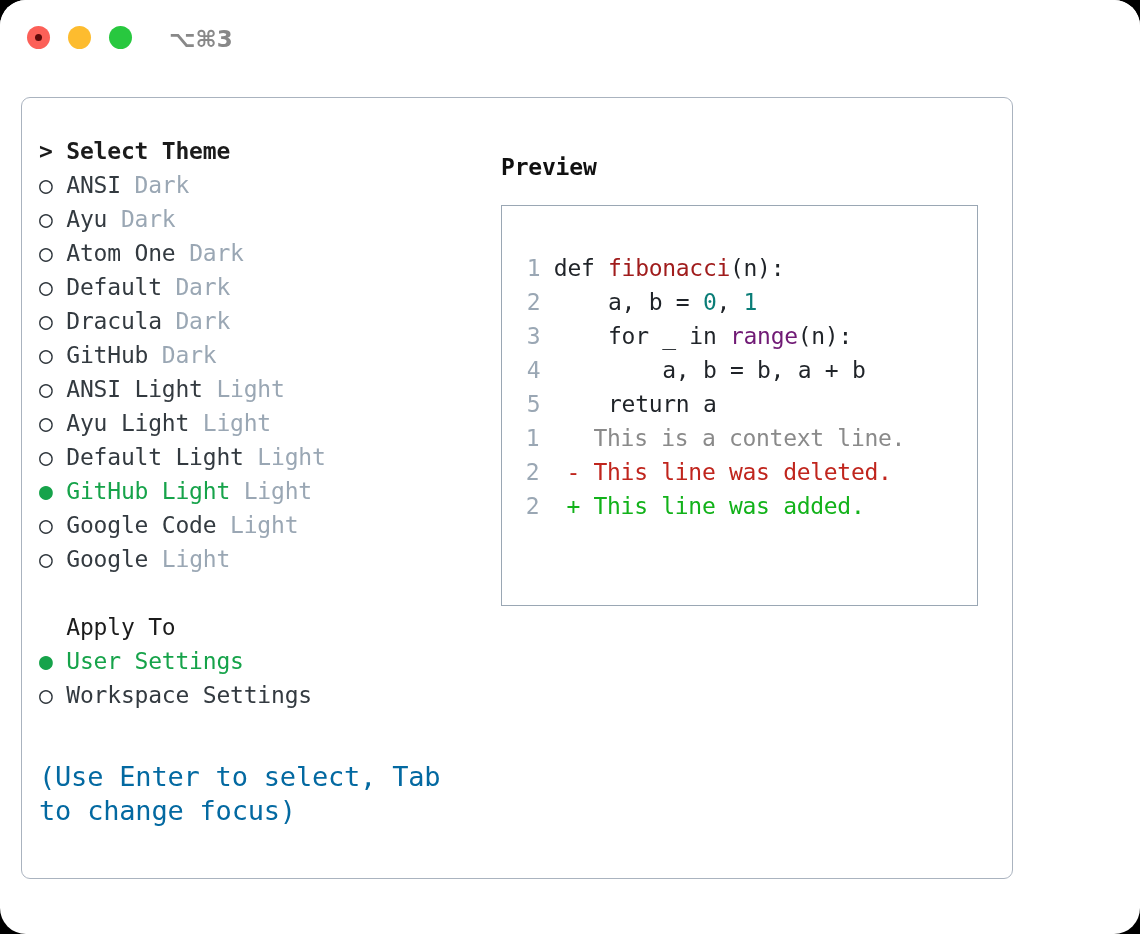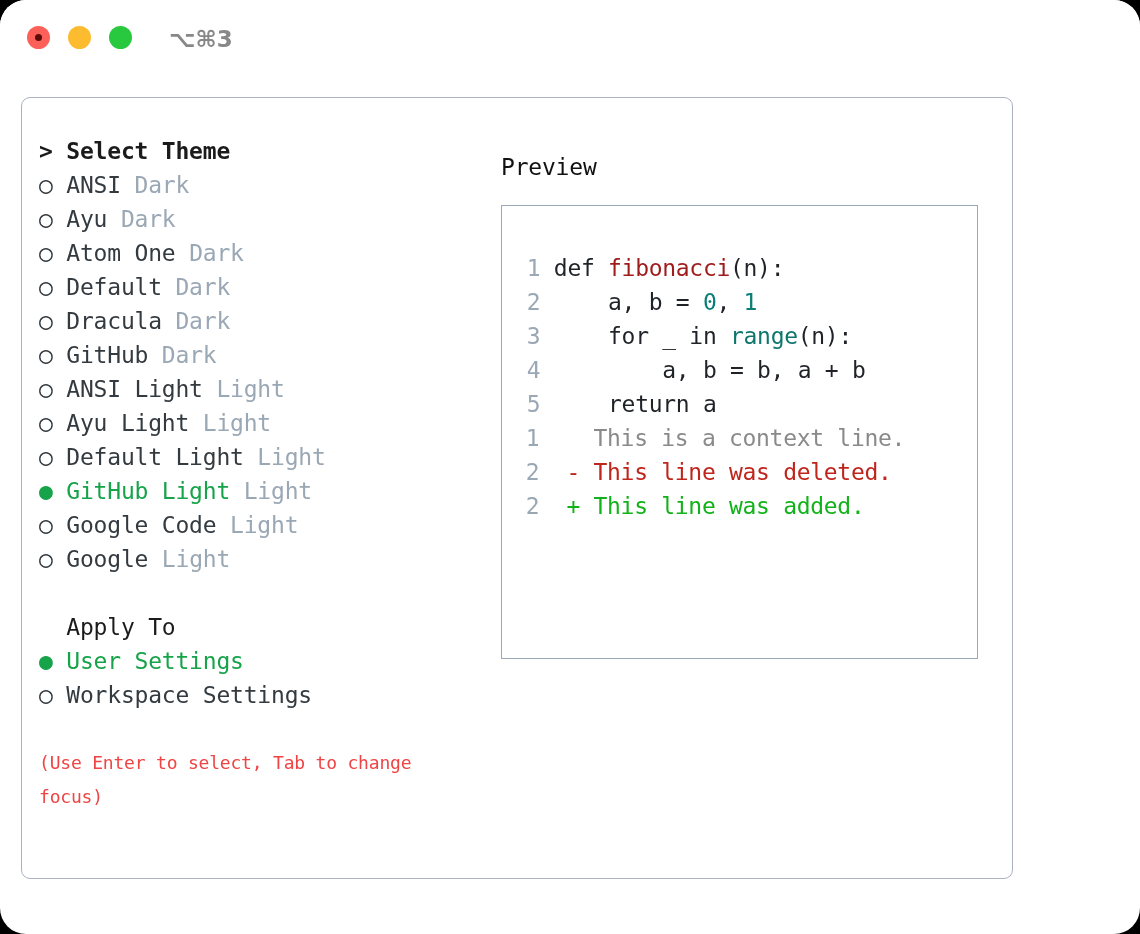--- a/index.html
+++ b/index.html
@@ -118,45 +118,45 @@
   .section-header {
     font-size: 23px;
     line-height: 34px;
     color: #1b1b1b;
     white-space: pre;
     letter-spacing: -0.2px;
     margin-top: 34px;
   }
 
   .hint {
-    margin-top: 34px;
-    font-size: 18px;
-    line-height: 34px;
-    color: #ef4444;
+    margin-top: 48px;
+    font-size: 27px;
+    line-height: 34px;
+    color: #0369a1;
     letter-spacing: -0.2px;
     width: 420px;
   }
 
   
   .right-col {
     position: absolute;
     left: 479px; top: 52px;
     width: 500px;
   }
   .preview-title {
     font-size: 23px;
-    font-weight: 400;
+    font-weight: 700;
     color: #111111;
     line-height: 34px;
     letter-spacing: -0.2px;
   }
   .preview-box {
     margin-top: 21px;
     width: 477px;
-    height: 454px;
+    height: 401px;
     border: 1.6px solid #9aa7b4;
     box-sizing: border-box;
     background: #ffffff;
     position: relative;
   }
   .code {
     position: absolute;
     left: 13px; top: 45px;
     font-size: 23px;
     line-height: 34px;
@@ -166,21 +166,21 @@
   .code-line { display: block; white-space: pre; }
   .ln {
     color: #9aa7b4;
     display: inline-block;
     width: 1.1em;
     text-align: right;
   }
   .tok-plain { color: #1f2328; }
   .tok-fn    { color: #a01c1c; }
   .tok-num   { color: #0a7d77; }
-  .tok-call  { color: #0f766e; text-align: right; }
+  .tok-call  { color: #701a75; text-align: right; }
 
   .diff {
     position: absolute;
     left: 12px; top: 215px;
     font-size: 23px;
     line-height: 34px;
     white-space: pre;
     letter-spacing: -0.3px;
   }
   .d-ctx { color: #8a8a8a; }

